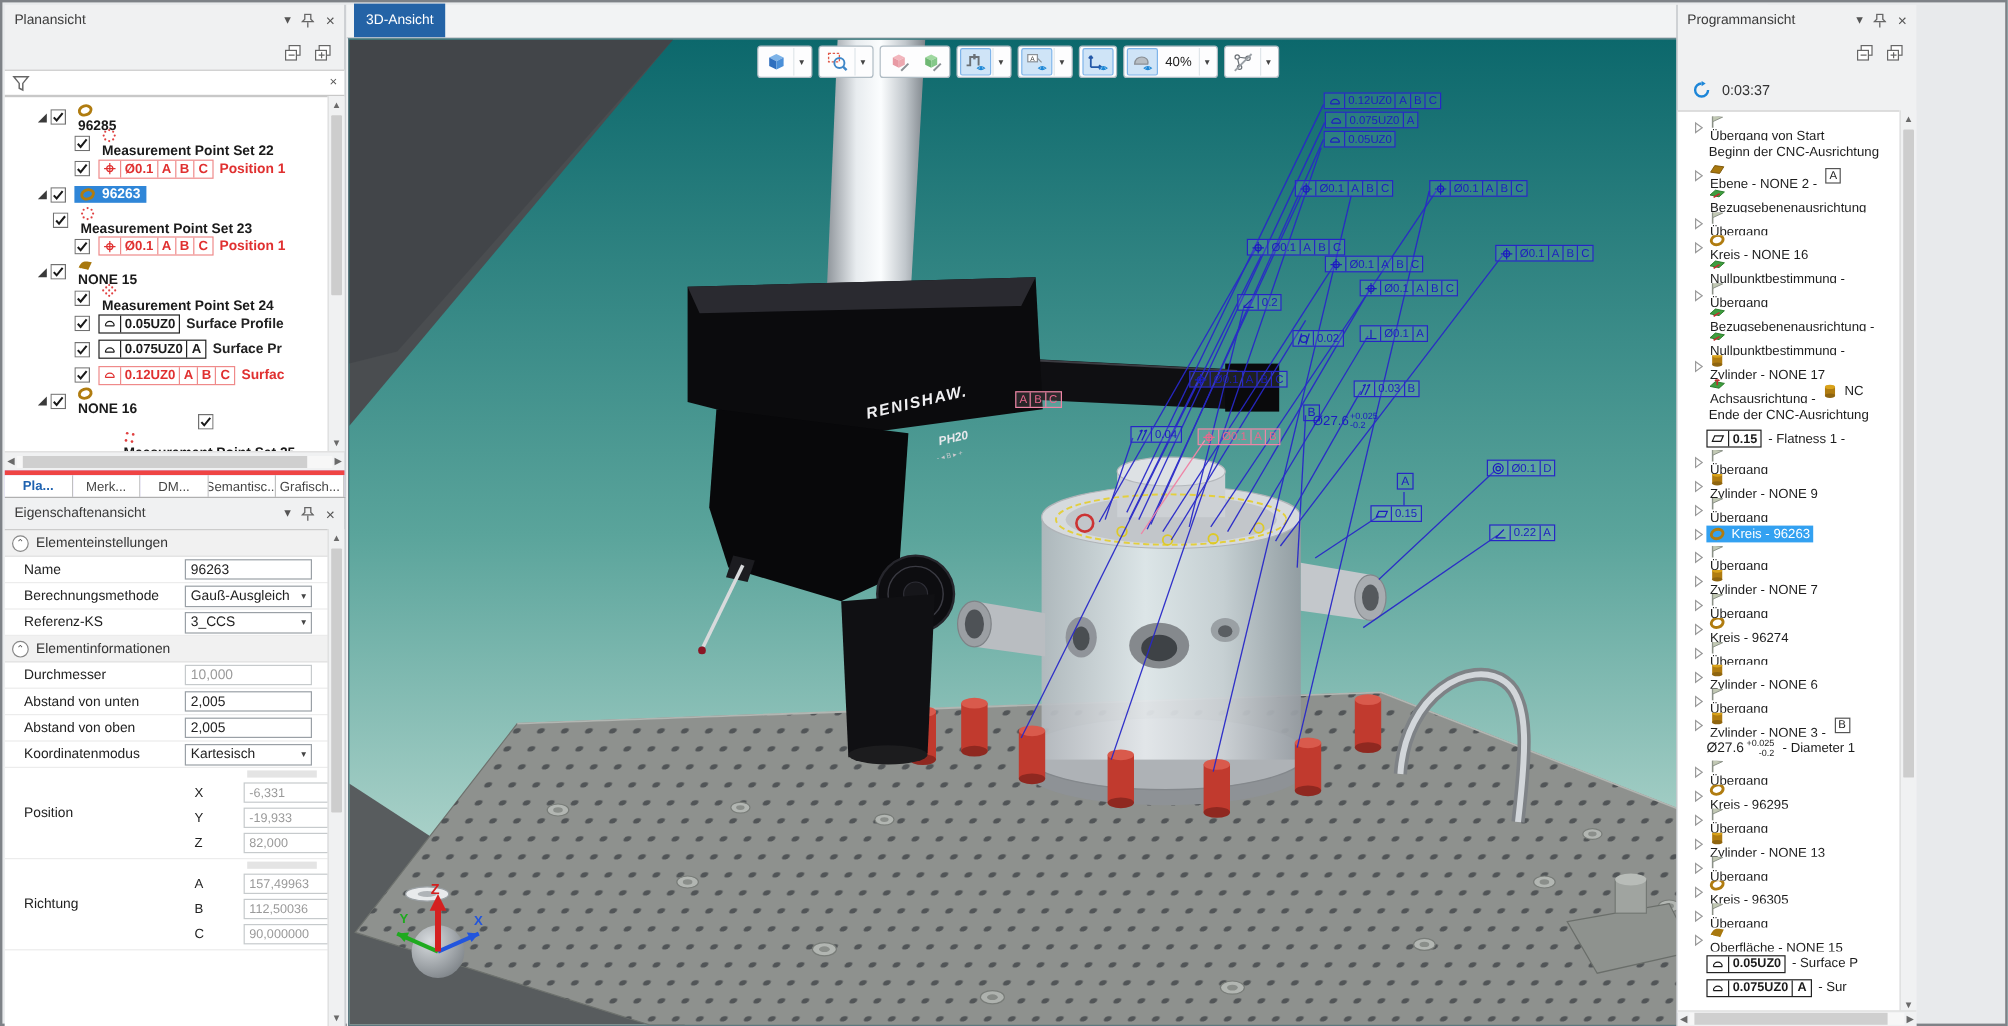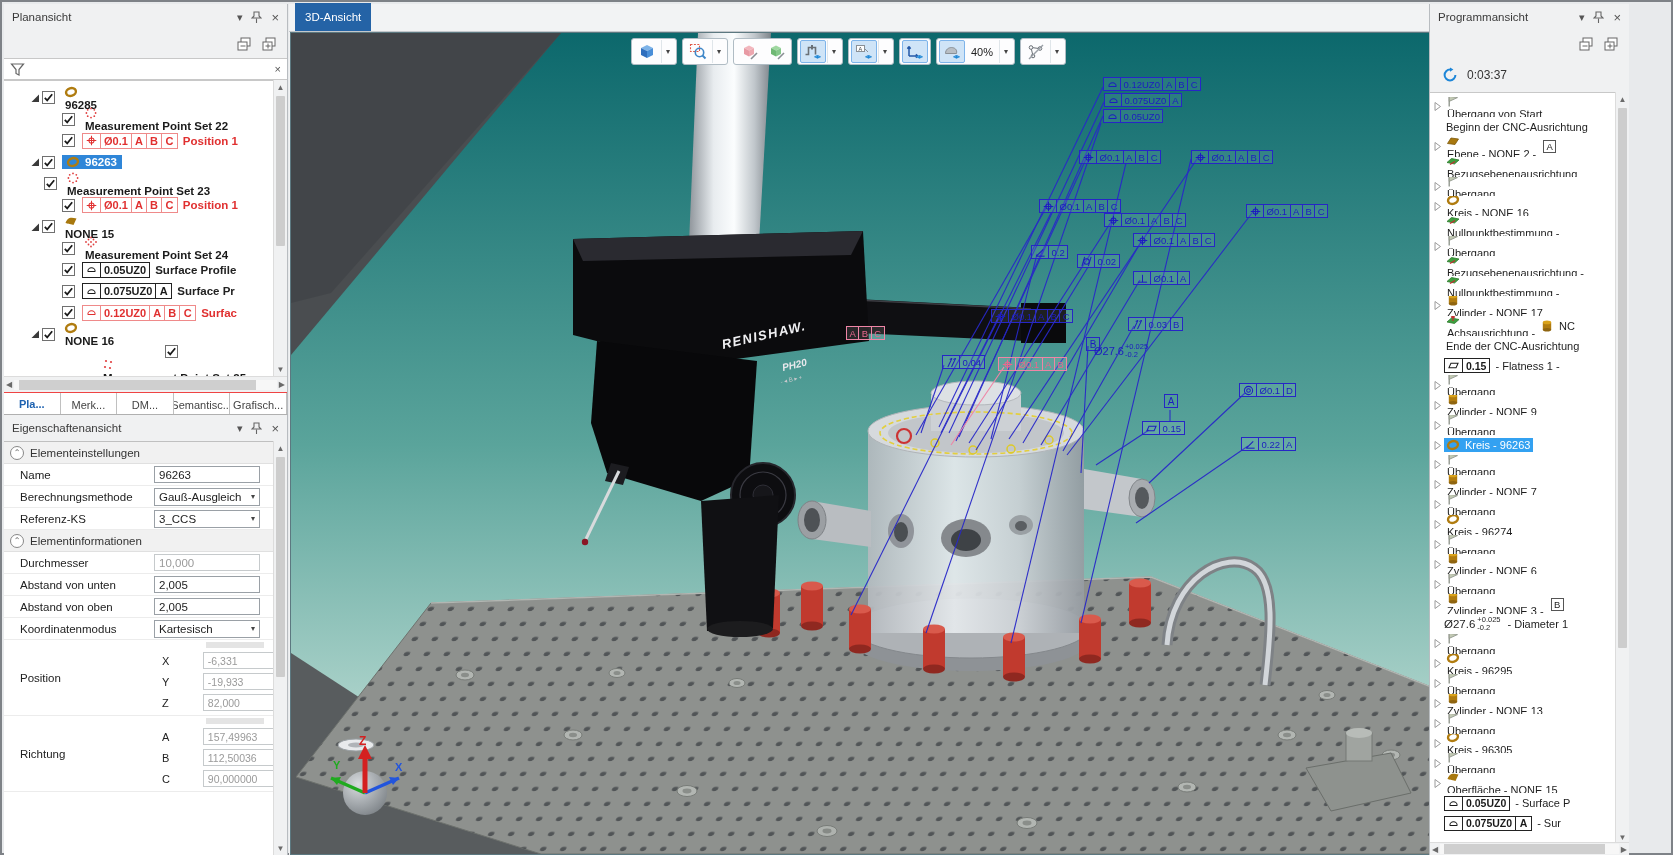--- a/index.html
+++ b/index.html
@@ -30,21 +30,21 @@
   .sfx{margin-left:5px;font-weight:bold;font-size:11.5px}
   .sfx.red{color:#e03030}
   
   .vscroll{position:absolute;top:0;bottom:0;width:14px;background:#f0f1f2;border-left:1px solid #dcdcdc;font-size:8px;color:#6a6a6a}
   .vscroll .ar{height:14px;display:flex;align-items:center;justify-content:center}
   .vscroll .thumb{position:absolute;left:2px;right:2px;background:#cdcdcd;border-radius:1px}
   .hscroll{position:absolute;left:0;right:0;height:16px;background:#f0f1f2;border-top:1px solid #dcdcdc;display:flex;align-items:center;justify-content:space-between;padding:0 2px;font-size:8px;color:#6a6a6a}
   .hscroll .tr{flex:1;height:10px;margin:0 2px;background:#f7f7f7;position:relative}
   .hscroll .tr .th{position:absolute;top:0;bottom:0;left:2%;width:90%;background:#cfcfcf}
   
-  .tabs{position:absolute;left:0;right:0;height:24px;display:flex;background:#c4b5fd;border-top:1px solid #ef4444}
+  .tabs{position:absolute;left:0;right:0;height:24px;display:flex;background:#c4b5fd;border-top:4px solid #ef4444}
   .tab{flex:1;border-right:1px solid #c0c0c0;background:#fff;display:flex;align-items:center;justify-content:center;font-size:11px;color:#444;overflow:hidden;white-space:nowrap}
   .tab.active{color:#1e62b0;border-bottom:2px solid #fff;font-weight:bold}
   
   .sechead{height:22px;background:#f1f1f1;border-bottom:1px solid #e0e0e0;display:flex;align-items:center;gap:6px;padding-left:6px;font-size:11.5px;color:#333}
   .chev{width:14px;height:14px;border:1px solid #888;border-radius:50%;display:flex;align-items:center;justify-content:center;font-size:8px;color:#555;background:#fff}
   .prow{min-height:22px;display:flex;border-bottom:1px solid #ececec;align-items:center;font-size:11.5px}
   .prow .plbl{width:150px;padding-left:16px;color:#222}
   .pval{width:112px;display:flex;align-items:center}
   .pinput{width:106px;height:17px;border:1px solid #9aa0a6;background:#fff;font-size:11.5px;display:flex;align-items:center;padding:0 4px;overflow:hidden;white-space:nowrap}
   .pinput.dis{border-color:#c6cacc;color:#9a9a9a}
@@ -75,21 +75,21 @@
   
   .ann{position:absolute;display:flex;height:14px;border:1px solid #2626c6;color:#1c1cc0;font-size:9.5px;background:rgba(220,240,238,0.10);z-index:20;white-space:nowrap}
   .ann .aseg{display:flex;align-items:center;justify-content:center;padding:0 2.5px;min-width:11px;border-right:1px solid #2626c6}
   .ann .aseg:last-child{border-right:none}
   .ann.pink{border-color:#ef85a6;color:#e8688e;background:rgba(255,235,240,0.12)}
   .ann.pink .aseg{border-color:#ef85a6}
   .adatum{position:absolute;width:14px;height:14px;border:1px solid #2626c6;color:#1c1cc0;font-size:10px;display:flex;align-items:center;justify-content:center;z-index:20}
   #dimnote{position:absolute;display:flex;align-items:center;color:#1c1cc0;z-index:20;font-size:11px}
   #dimnote .tol{display:flex;flex-direction:column;font-size:7.5px;line-height:1.1;margin-left:1px}
   
-  .rrow{height:19.9px;display:flex;align-items:center;font-size:11px;color:#1d1d1d;white-space:nowrap;overflow:hidden}
+  .rrow{height:19.9px;display:flex;align-items:center;padding-left:10px;font-size:11px;color:#1d1d1d;white-space:nowrap;overflow:hidden}
   .rrow .rexp{width:14px;display:flex;justify-content:center}
   .rrow .rspace{width:14px}
   .rrow .rspace2{width:16px}
   .rrow .ricon{width:18px;display:flex;justify-content:center}
   .rrow .rlbl{padding:1px 3px}
   .rrow .rhl{background:#33a1f1;color:#fff;display:flex;align-items:center}
   .dbox{width:13px;height:13px;border:1px solid #555;display:flex;align-items:center;justify-content:center;font-size:9.5px;margin-left:4px;background:#fff}
   .rrow .gfr{height:15px;font-size:10.5px}
   .rrow .rafter{margin-left:5px;font-size:11px}
   .dimmain{font-size:11.5px}
@@ -882,21 +882,21 @@
           </div>
           <div class="ann" style="left: 740px; top: 212px;">
             <span class="aseg">
               <svg class="ic" width="11" height="11" viewBox="0 0 12 12" fill="none" stroke="currentColor" stroke-width="1.1">
                 <line x1="1.5" y1="10" x2="10.5" y2="10"></line>
                 <line x1="1.5" y1="10" x2="9" y2="2.5"></line>
               </svg>
             </span>
             <span class="aseg">0.2</span>
           </div>
-          <div class="ann" style="left: 786px; top: 221px;">
+          <div class="ann" style="left: 786px; top: 242px;">
             <span class="aseg">
               <svg class="ic" width="11" height="11" viewBox="0 0 12 12" fill="none" stroke="currentColor" stroke-width="1.1">
                 <circle cx="6" cy="6" r="3"></circle>
                 <line x1="1" y1="11" x2="4" y2="1"></line>
                 <line x1="8" y1="11" x2="11" y2="1"></line>
               </svg>
             </span>
             <span class="aseg">0.02</span>
           </div>
           <div class="ann" style="left: 842px; top: 238px;">
@@ -1123,21 +1123,21 @@
               </span>
             </div>
             <div class="ddseg">
               <span class="dditem">▾</span>
             </div>
           </div>
         </div>
     </div>
   </div>
 
-  <div class="panel" id="right-panel" style="left:1427px;top:2px;width:200px;height:851px;border-left:1px solid #b8bcc0;">
+  <div class="panel" id="right-panel" style="left:1395px;top:2px;width:200px;height:851px;border-left:1px solid #b8bcc0;text-align:right;">
     <div class="phead">
       <span>Programmansicht</span>
       <span class="phico">
         <span class="gly">▾</span>
         <span>
             <svg class="ic" width="11" height="13" viewBox="0 0 11 13">
               <path d="M3,1 h5 v4 l2,2 H1 l2,-2 Z" fill="none" stroke="#666" stroke-width="1.1"></path>
               <line x1="5.5" y1="7.5" x2="5.5" y2="12" stroke="#666" stroke-width="1.1"></line>
             </svg>
           </span>

